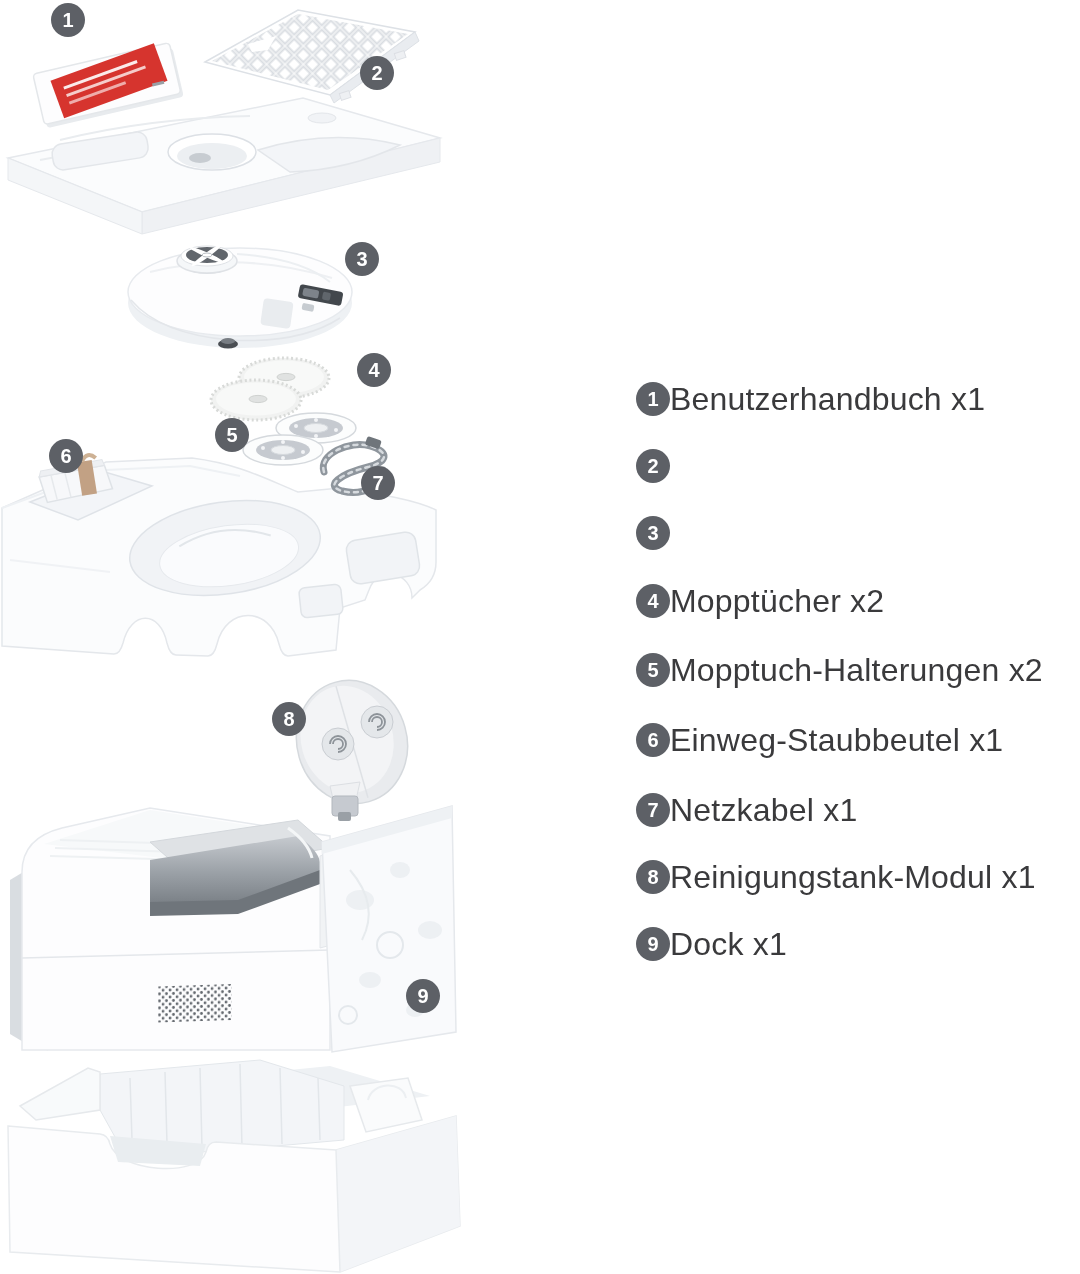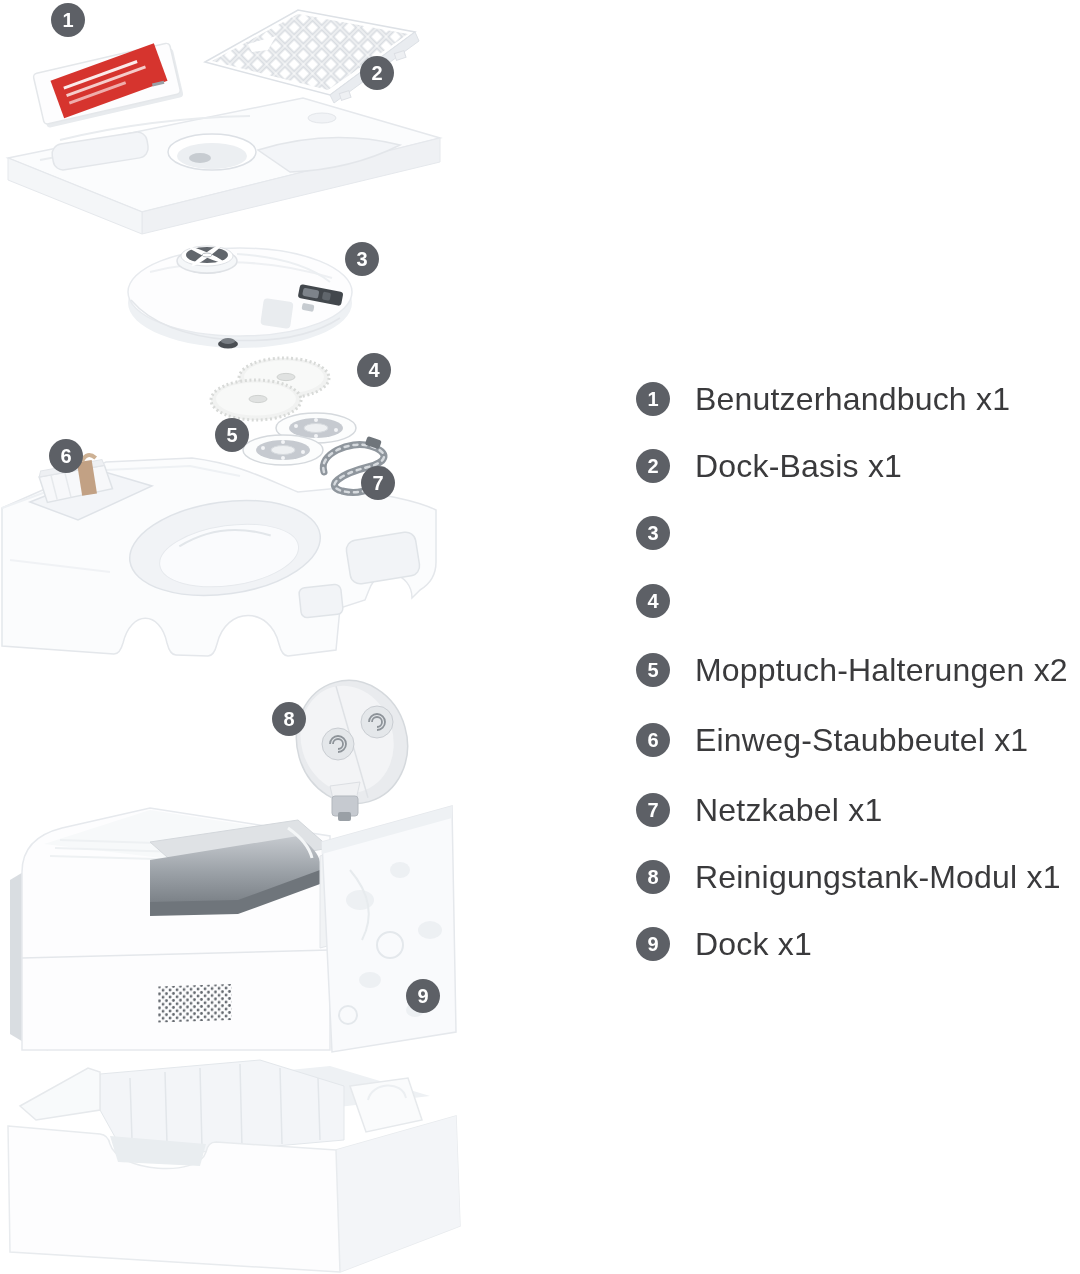--- a/index.html
+++ b/index.html
@@ -27,21 +27,21 @@
     flex:0 0 34px;
   }
   .co{position:absolute;}
   
   .legend{position:absolute;left:636px;top:0;width:444px;height:1274px;}
   .legend-row{
     position:absolute;left:0;height:34px;
     display:flex;align-items:center;
   }
   .legend-label{
-    margin-left:25px;font-size:32px;font-weight:400;
+    font-size:32px;font-weight:400;
     color:var(--c-text);white-space:nowrap;letter-spacing:0.2px;
   }
 </style>
 </head>
 <body>
 
 <div class="stage">
 
   <svg class="art" width="620" height="1274" viewBox="0 0 620 1274">
     <defs>
@@ -260,27 +260,27 @@
   <div class="co badge" style="left:272px;top:702px">8</div>
   <div class="co badge" style="left:406px;top:979px">9</div>
 
   <div class="legend">
     <div class="legend-row" style="top:382px">
       <span class="badge">1</span>
       <span class="legend-label"><span>Benutzerhandbuch</span>&nbsp;<span>x1</span></span>
     </div>
     <div class="legend-row" style="top:449px">
       <span class="badge">2</span>
-      <span class="legend-label"><span>Dock-Basis</span>&nbsp;<span>x1</span></span>
     </div>
     <div class="legend-row" style="top:516px">
       <span class="badge">3</span>
     </div>
     <div class="legend-row" style="top:584px">
       <span class="badge">4</span>
+      <span class="legend-label"><span>Mopptücher</span>&nbsp;<span>x2</span></span>
     </div>
     <div class="legend-row" style="top:653px">
       <span class="badge">5</span>
       <span class="legend-label"><span>Mopptuch-Halterungen</span>&nbsp;<span>x2</span></span>
     </div>
     <div class="legend-row" style="top:723px">
       <span class="badge">6</span>
       <span class="legend-label"><span>Einweg-Staubbeutel</span>&nbsp;<span>x1</span></span>
     </div>
     <div class="legend-row" style="top:793px">

